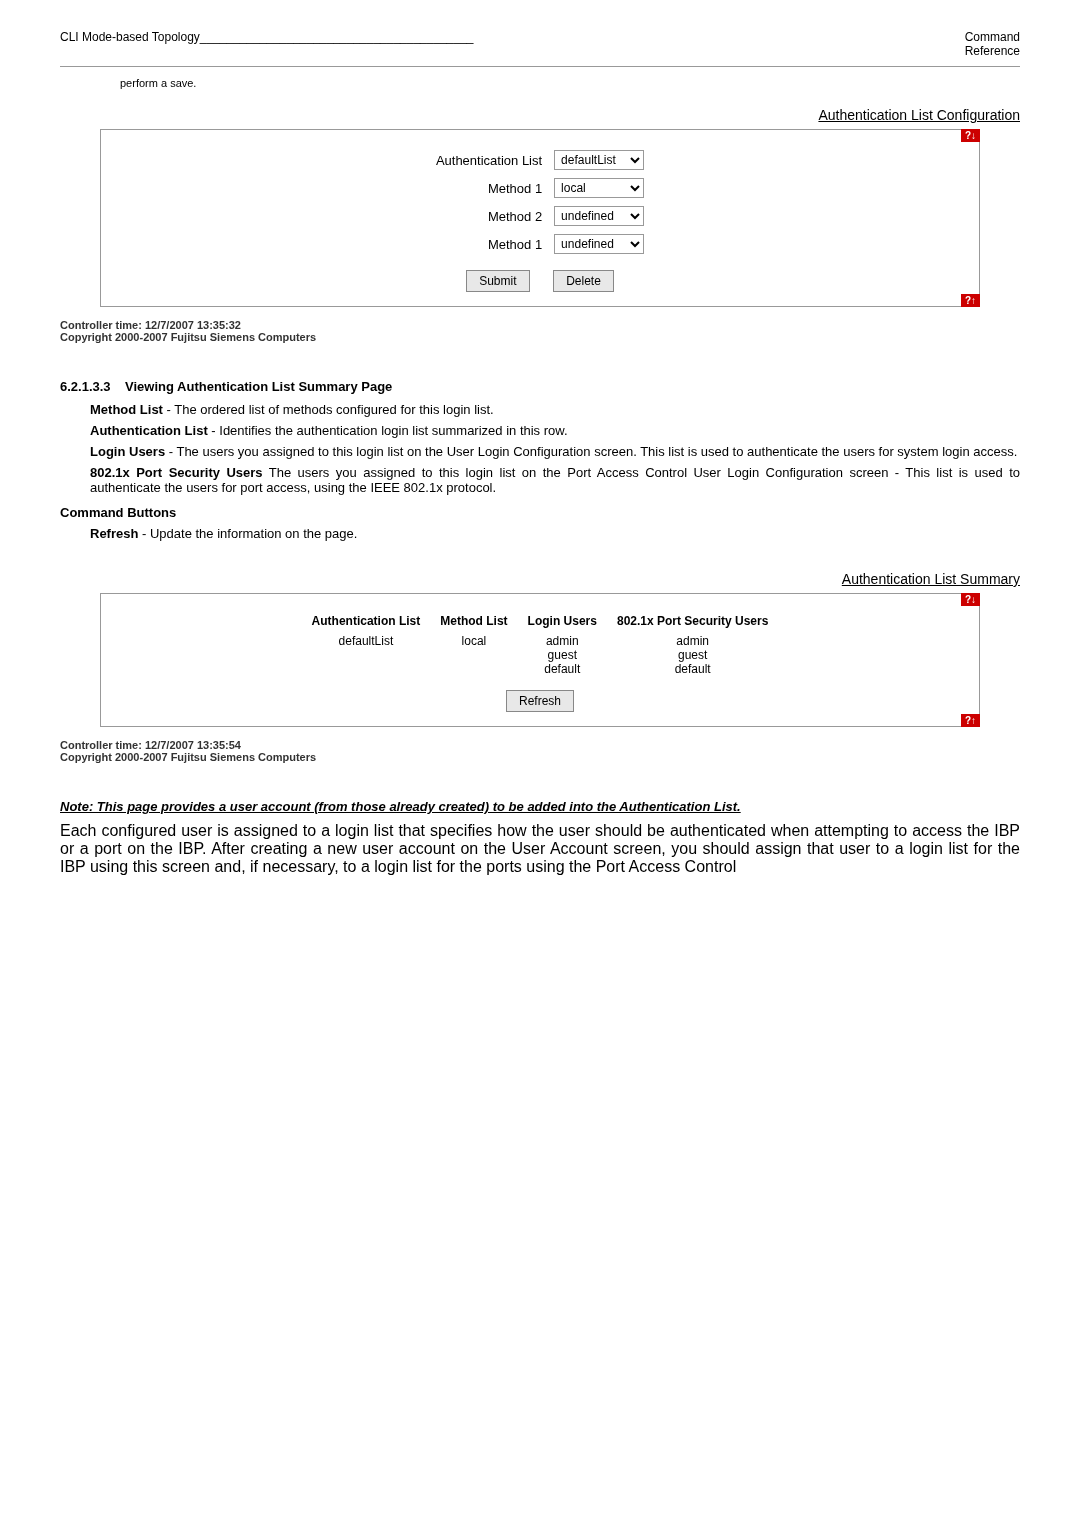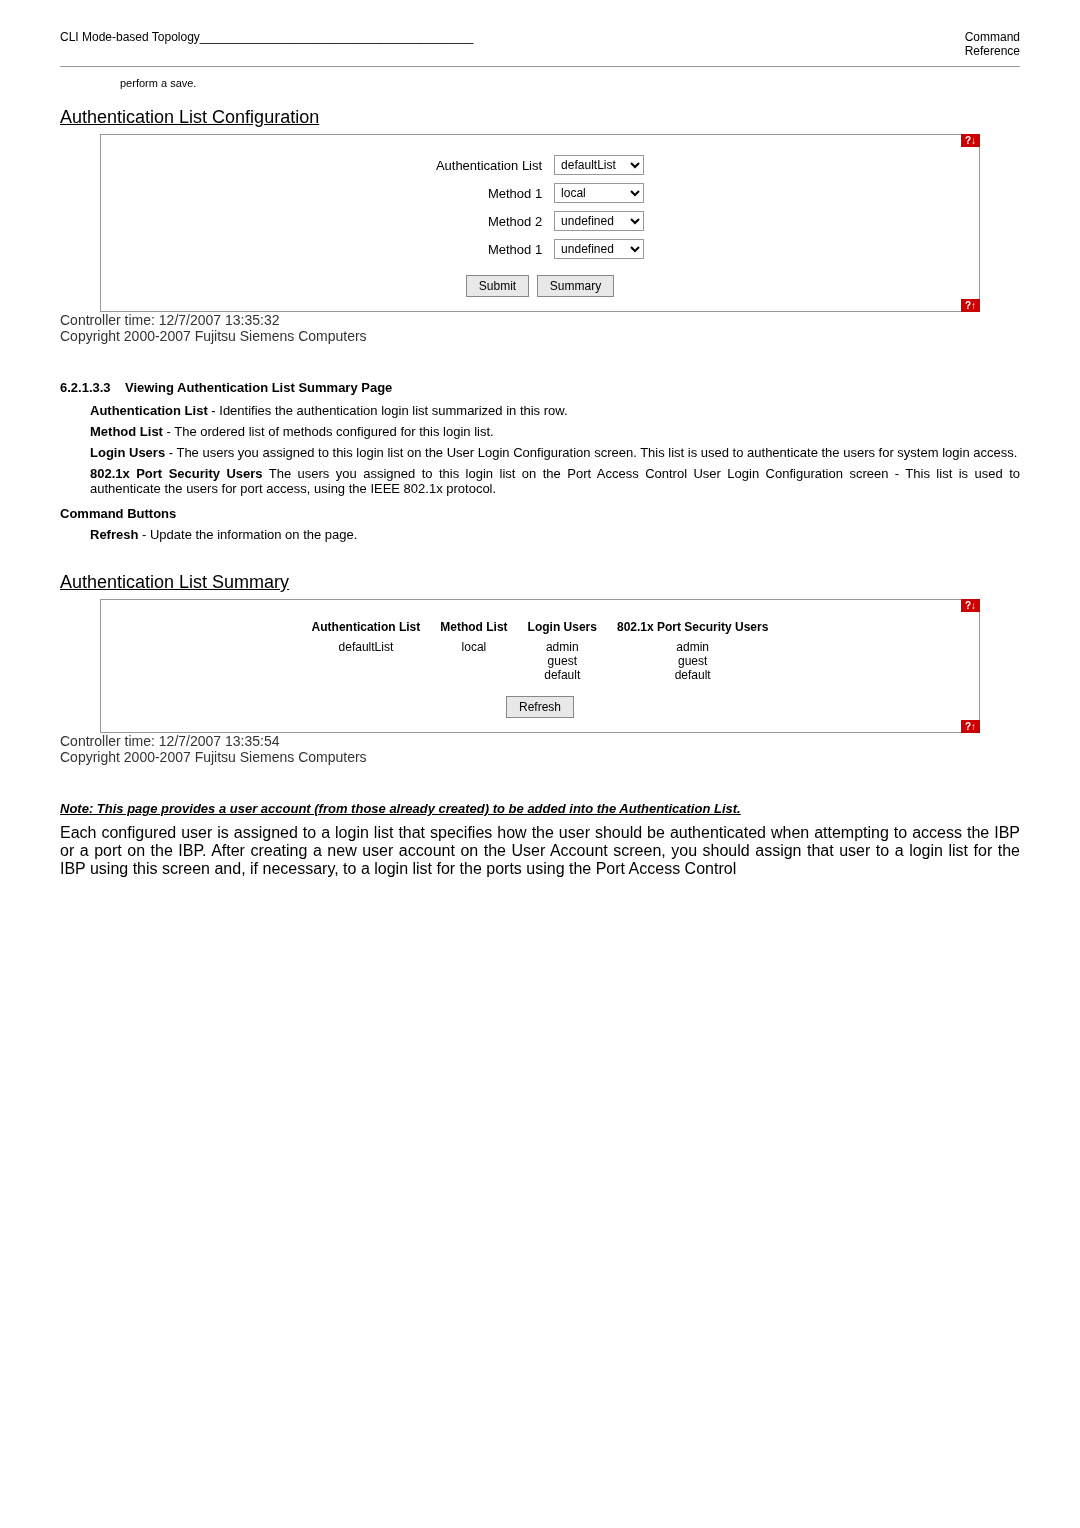--- a/index.html
+++ b/index.html
@@ -17,22 +17,22 @@
       justify-content: space-between;
       font-size: 12px;
       margin-bottom: 4px;
       border-bottom: none;
     }
     .perform-save {
       margin: 10px 0 18px 60px;
       font-size: 11px;
     }
     .section-title {
-      text-align: left;
-      font-size: 18px;
+      text-align: right;
+      font-size: 14px;
       font-weight: normal;
       margin-bottom: 6px;
       text-decoration: underline;
     }
     .config-box {
       border: 1px solid #999;
       padding: 16px 20px 14px 20px;
       margin: 0 40px;
       position: relative;
     }
@@ -85,27 +85,28 @@
     .button-row {
       text-align: center;
       margin-top: 12px;
     }
     .btn {
       font-size: 12px;
       padding: 3px 12px;
       border: 1px solid #888;
       background: #e8e8e8;
       cursor: pointer;
-      margin: 0 2px;
+      margin: 0 10px;
     }
     .footer-text {
-      font-size: 14px;
+      font-size: 11px;
       color: #333;
-      margin-top: 0;
+      margin-top: 12px;
       margin-left: 0px;
+      font-weight: bold;
     }
     .section-6 {
       margin-top: 36px;
     }
     .section-heading {
       font-size: 13px;
       font-weight: bold;
       margin-bottom: 8px;
     }
     .section-heading-underline {
@@ -209,44 +210,44 @@
             <option>undefined</option>
             <option>local</option>
           </select>
         </td>
       </tr>
     </tbody>
       </table>
 
     <div class="button-row">
       <button class="btn">Submit</button>
-      <button class="btn">Summary</button>
+      <button class="btn">Delete</button>
     </div>
 
     <div class="corner-badge-bottom">?↑</div>
   </div>
 
   <div class="footer-text">
     Controller time: 12/7/2007 13:35:32<br>
     Copyright 2000-2007 Fujitsu Siemens Computers
   </div>
 </div>
 
 <div class="section-6 page-section">
   <div class="section-heading">
     <span>6.2.1.3.3</span>&nbsp;&nbsp;&nbsp;
     <span class="section-heading-underline">Viewing Authentication List Summary Page</span>
   </div>
 
 
   <div class="body-text">
+    <b>Method List</b> - The ordered list of methods configured for this login list.
+  </div>
+  <div class="body-text">
     <b>Authentication List</b> - Identifies the authentication login list summarized in this row.
-  </div>
-  <div class="body-text">
-    <b>Method List</b> - The ordered list of methods configured for this login list.
   </div>
   <div class="body-text">
     <b>Login Users</b> - The users you assigned to this login list on the User Login Configuration screen. This list is used to authenticate the users for system login access.
   </div>
   <div class="body-text">
     <b>802.1x Port Security Users</b> The users you assigned to this login list on the Port Access Control User Login Configuration screen - This list is used to authenticate the users for port access, using the IEEE 802.1x protocol.
   </div>
 
   <div class="sub-heading">Command Buttons</div>
 

